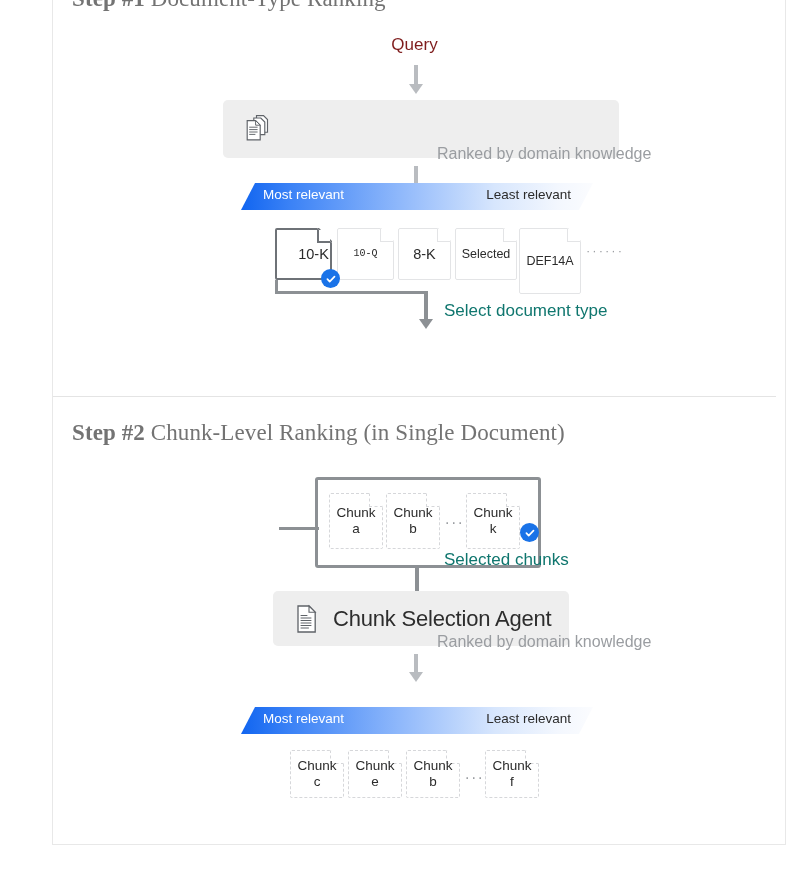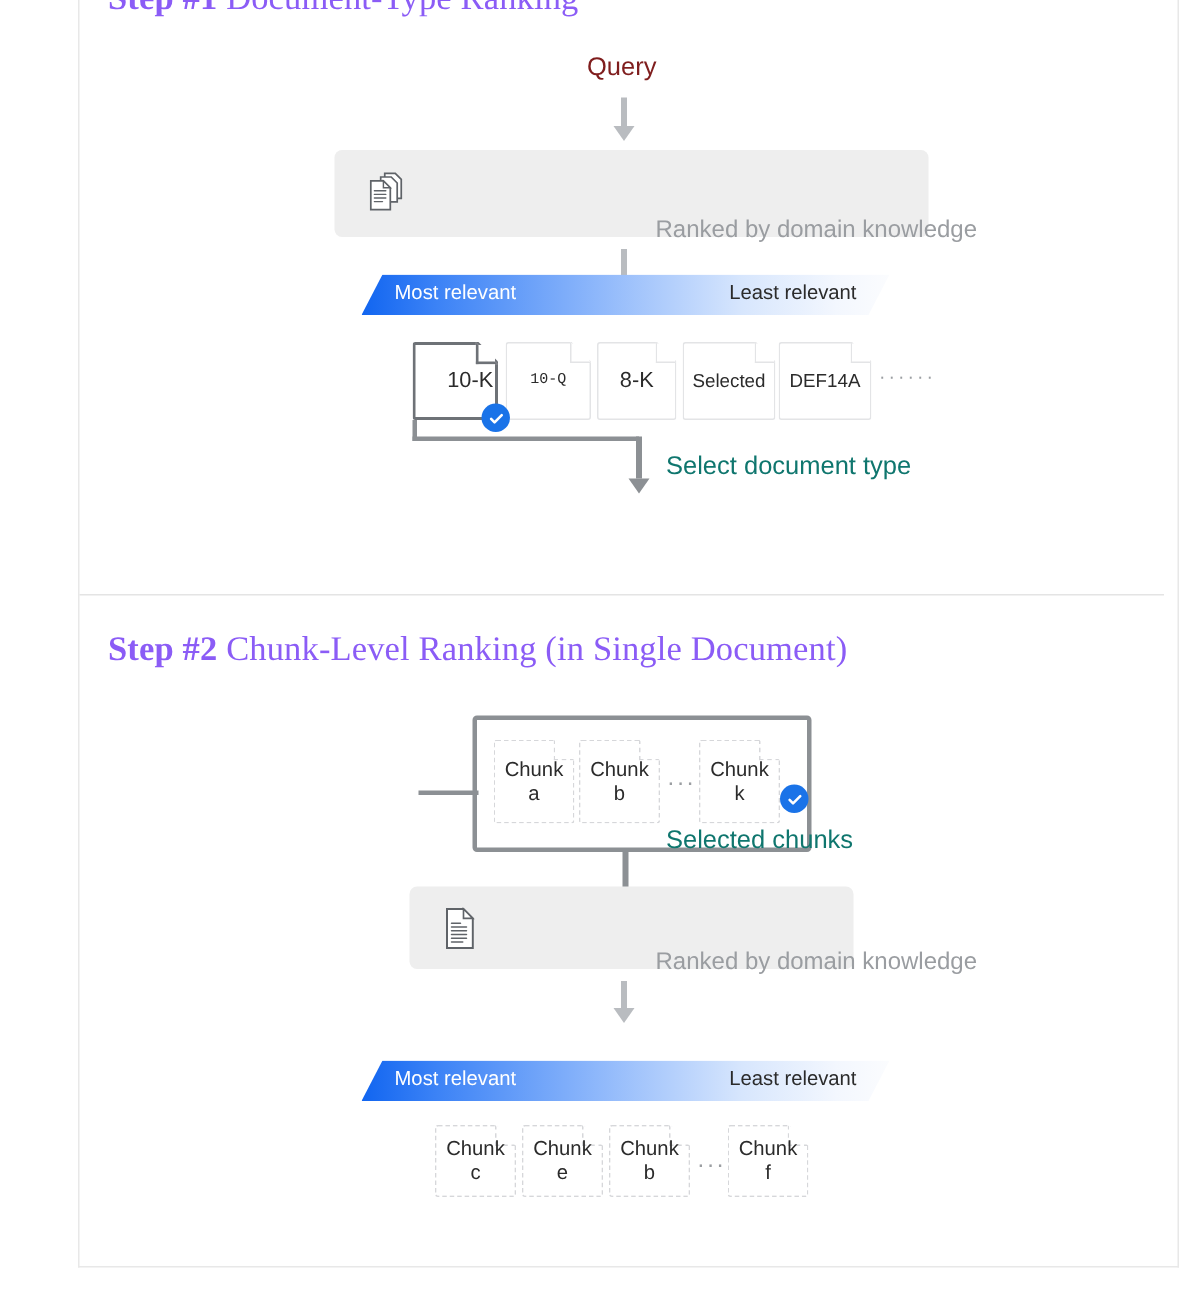--- a/index.html
+++ b/index.html
@@ -32,21 +32,21 @@
     left: 0; width: 723px;
     height: 1px;
     background: #e4e4e4;
   }
 
   
   .step-head {
     position: absolute;
     font-family: "Liberation Serif", serif;
     font-size: 23px;
-    color: #8b5cf6;
+    color: #737373;
     white-space: nowrap;
     letter-spacing: 0.1px;
   }
   .step-head b { font-weight: 700; }
   .step-head span.rest { font-weight: 400; }
 
   
   .node-label {
     position: absolute;
     font-size: 17px;
@@ -264,21 +264,21 @@
 
     <div class="card solid" style="left:284px; top:256px; width:57px; height:52px; font-size:10px;font-family:Liberation Mono, monospace;">
       <span class="card-text">10-Q</span>
     </div>
     <div class="card solid" style="left:345px; top:256px; width:53px; height:52px; font-size:14.5px;justify-content:center;">
       <span class="card-text">8-K</span>
     </div>
     <div class="card solid" style="left:402px; top:256px; width:62px; height:52px; font-size:12.5px;">
       <span class="card-text">Selected</span>
     </div>
-    <div class="card solid" style="left:466px; top:256px; width:62px; height:52px; font-size:12.5px;">
+    <div class="card solid" style="left:466px; top:256px; width:62px; height:66px; font-size:12.5px;">
       <span class="card-text">DEF14A</span>
     </div>
     <div class="ellipsis-dots" style="left:533px; top:271px; font-size:13px;">······</div>
 
     <div class="line-v" style="left:222px; top:308px; height:14px;"></div>
     <div class="line-h" style="left:222px; top:319px; width:151px;"></div>
     <div class="v-arrow dark" style="left:364px; top:319px; width:18px; height:38px;">
       <div class="shaft" style="height:28px;"></div>
       <div class="head"></div>
     </div>
@@ -323,20 +323,21 @@
     <div class="agent-box" style="left:220px; top:619px; width:296px; height:55px;">
       <span class="icon-wrap">
         <svg width="24" height="30" viewBox="0 0 24 30">
           <path d="M3 2h11l6.2 6.2V28H3z" fill="#ffffff" stroke="#5f6368" stroke-width="1.3"></path>
           <path d="M14 2l6.2 6.2H14z" fill="#ffffff" stroke="#5f6368" stroke-width="1.1"></path>
           <g stroke="#5f6368" stroke-width="1" stroke-linecap="round">
             <path d="M6 11.5h6M6 14h10M6 16.5h10M6 19h10M6 21.5h10M6 24h7.5"></path>
           </g>
         </svg>
       </span>
+      <span class="agent-title">Chunk Selection Agent</span>
     </div>
 
     <div class="v-arrow" style="left:355px; top:682px; width:16px; height:28px;">
       <div class="shaft" style="height:19px;"></div>
       <div class="head"></div>
     </div>
     <div class="arrow-note" style="left:384px; top:661px;">Ranked by domain knowledge</div>
 
     <div class="relbar" style="left:188px; top:735px; width:352px;">
       <span class="left-lbl">Most relevant</span>

